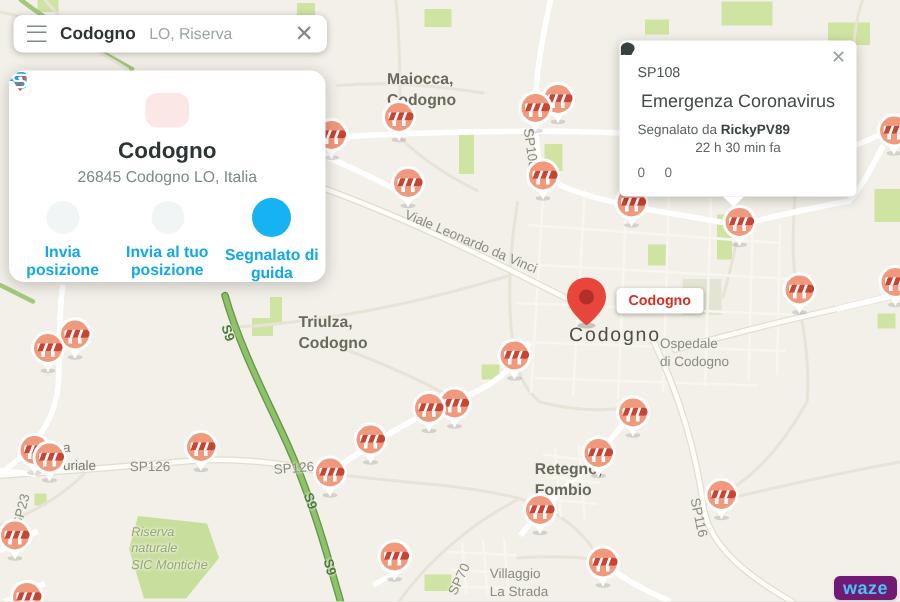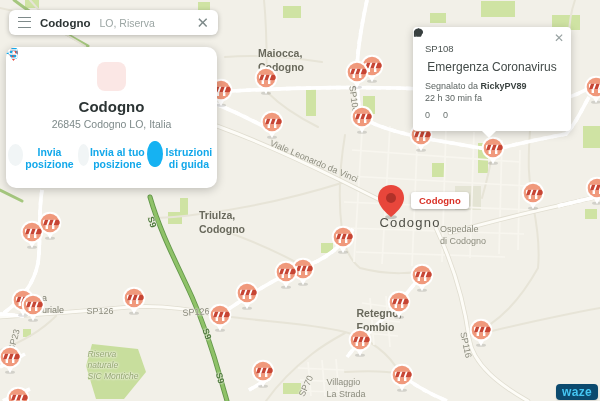--- a/index.html
+++ b/index.html
@@ -45,43 +45,43 @@
   
   .loc-card{
     position:absolute;left:6px;top:47px;width:211px;height:141px;background:#fff;
     border-radius:10px;box-shadow:0 2px 10px rgba(0,0,0,.22);
     display:flex;flex-direction:column;align-items:center;box-sizing:border-box;padding-top:15px;
   }
   .pin-badge{width:29px;height:29px;border-radius:8px;background:#fbe7e5;display:flex;align-items:center;justify-content:center;}
   .loc-title{font-size:15px;font-weight:bold;color:#2c3434;margin-top:7px;}
   .loc-sub{font-size:10.5px;color:#7e8a8a;margin-top:3px;}
   .loc-actions{display:flex;justify-content:space-evenly;width:100%;margin-top:10px;}
-  .action{display:flex;flex-direction:row;align-items:center;width:68px;cursor:pointer;}
+  .action{display:flex;flex-direction:column;align-items:center;width:68px;cursor:pointer;}
   .action .circ{width:22px;height:22px;border-radius:50%;background:#f1f5f6;display:flex;align-items:center;justify-content:center;}
   .action .circ.primary{width:26px;height:26px;background:#16b2f2;margin-top:-2px;}
   .action .alabel{margin-top:6px;font-size:10.5px;font-weight:bold;color:#12a8ea;text-align:center;line-height:1.15;}
   
   .report-card{
     position:absolute;left:413px;top:27px;width:158px;height:104px;background:#fff;
     border-radius:4px;box-shadow:0 2px 8px rgba(0,0,0,.22);box-sizing:border-box;
     padding:9px 12px 0 12px;
   }
   .rc-close{position:absolute;right:7px;top:4px;color:#98a2a2;font-size:12px;cursor:pointer;}
   .rc-title{font-size:12.5px;font-weight:bold;color:#2c3434;}
   .rc-road{font-size:9.5px;color:#4c5452;margin-top:7px;}
   .rc-reason{font-size:12px;color:#424a48;margin-top:6px;text-align:center;}
   .rc-meta{font-size:9px;color:#5c6462;margin-top:7px;}
   .rc-meta b{color:#3b4341;}
-  .rc-time{font-size:9px;color:#5c6462;margin-top:2px;}
+  .rc-time{font-size:9px;color:#5c6462;margin-top:2px;text-align:center;}
   .rc-stats{display:flex;align-items:center;gap:5px;margin-top:7px;}
   .rc-stats .cnt{font-size:9px;color:#6a7270;margin-right:8px;}
   .rc-arrow{position:absolute;left:69px;bottom:-7px;width:0;height:0;border:7px solid transparent;border-top:7px solid #fff;border-bottom:0;}
   
   .waze-logo{
-    position:absolute;left:556px;top:384px;width:42px;height:16px;background:#0c4a6e;border-radius:4px;
+    position:absolute;left:556px;top:384px;width:42px;height:16px;background:#701a75;border-radius:4px;
     box-shadow:0 1px 2px rgba(0,0,0,.12);display:flex;align-items:center;justify-content:center;
     color:#45c6f3;font-weight:bold;font-size:12px;letter-spacing:.3px;
   }
 </style>
 </head>
 <body>
 
 <div class="stage">
 
   <svg width="600" height="401" viewBox="0 0 600 401">
@@ -307,21 +307,21 @@
         <span class="alabel">Invia al tuo posizione</span>
       </div>
       <div class="action">
         <span class="circ primary">
           <svg width="14" height="14" viewBox="0 0 24 24" fill="none" stroke="#ffffff" stroke-width="2.4" stroke-linecap="round">
               <path d="M7 19 h8.5 a3.5 3.5 0 0 0 0 -7 H8.5 a3.5 3.5 0 0 1 0 -7 H17"></path>
               <circle cx="5.5" cy="19" r="1.4" fill="#fff" stroke="none"></circle>
               <circle cx="18.5" cy="5" r="1.4" fill="#fff" stroke="none"></circle>
             </svg>
         </span>
-        <span class="alabel">Istruzioni di guida</span>
+        <span class="alabel">Segnalato di guida</span>
       </div>
     </div>
   </div>
 
   <div class="report-card">
     <span class="rc-close">✕</span>
     <div class="rc-road">SP108</div>
     <div class="rc-reason">Emergenza Coronavirus</div>
     <div class="rc-meta">
       <span>Segnalato da</span> <b>RickyPV89</b>

